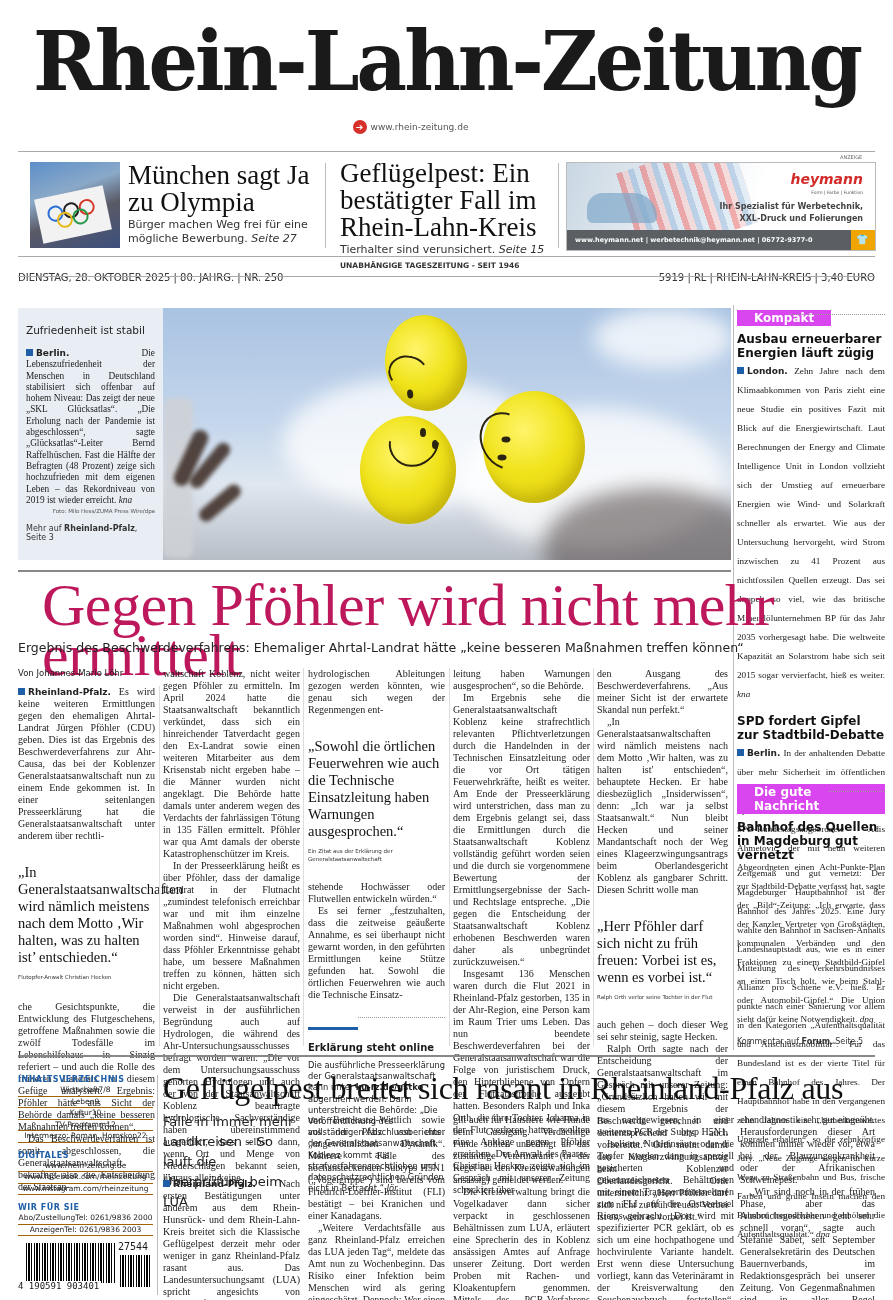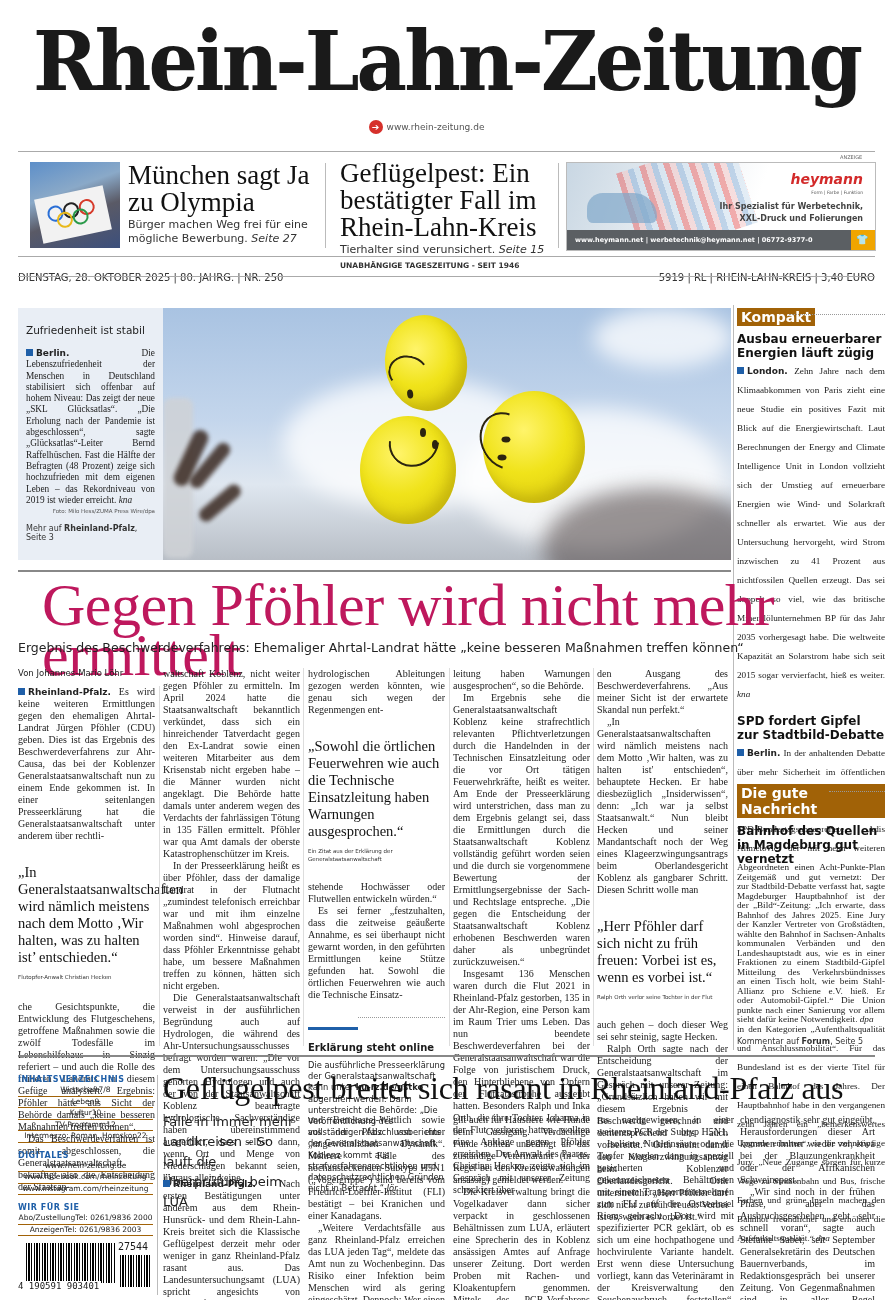--- a/index.html
+++ b/index.html
@@ -10,21 +10,21 @@
   .body-text p { text-indent: 10px; }
   .body-text p.first { text-indent: 0; }
   .dateline { font-family: "DejaVu Sans", sans-serif; font-weight: bold; font-size: 9px; }
   .sq { display: inline-block; width: 7px; height: 7px; background: #1f5fa8; margin-right: 3px; vertical-align: 0px; }
   .hr { position: absolute; height: 1px; background: #999; }
   .hr2 { position: absolute; height: 2px; background: #888; }
   .vr { position: absolute; width: 1px; background: #bbb; }
 
   
   .masthead { left: 0; top: 12px; width: 893px; text-align: center; font-family: "DejaVu Serif", serif; font-weight: bold; font-size: 78px; letter-spacing: -3px; line-height: 100px; transform: scaleY(1.05); }
-  .url-line { left: 16px; top: 120px; width: 821px; text-align: center; font-family: "DejaVu Sans", sans-serif; font-size: 9px; color: #555; }
+  .url-line { left: 0; top: 120px; width: 821px; text-align: center; font-family: "DejaVu Sans", sans-serif; font-size: 9px; color: #555; }
   .url-line .arrow { display: inline-block; width: 14px; height: 14px; border-radius: 50%; background: #d6302b; color: #fff; font-size: 9px; line-height: 14px; text-align: center; vertical-align: middle; margin-right: 4px; }
 
   
   .teaser-title { font-family: "Liberation Serif", serif; font-size: 27px; line-height: 27px; color: #111; }
   .teaser-sub { font-family: "DejaVu Sans", sans-serif; font-size: 11px; line-height: 14px; color: #333; }
   .teaser-sub i { font-style: italic; }
 
   
   .ad { left: 566px; top: 162px; width: 310px; height: 89px; border: 1px solid #bbb; overflow: hidden; background: linear-gradient(110deg, #c9d7e3 0%, #eef2f5 40%, #fff 60%); }
   .ad-label { left: 840px; top: 154px; font-family: "DejaVu Sans", sans-serif; font-size: 5px; color: #666; }
@@ -49,21 +49,21 @@
 
   .photo { left: 163px; top: 308px; width: 568px; height: 252px; overflow: hidden; background: linear-gradient(180deg, #a9c3e2 0%, #c4d6ec 45%, #dfe7f0 70%, #b8bec6 100%); }
   .cloud { position: absolute; border-radius: 50%; background: rgba(255,255,255,.75); filter: blur(10px); }
   .balloon { position: absolute; border-radius: 50%; background: radial-gradient(circle at 40% 35%, #fff46a 0%, #f0e31a 45%, #d7c50c 100%); box-shadow: inset -6px -8px 12px rgba(140,120,0,.3); }
   .balloon .eye { position: absolute; width: 6px; height: 9px; border-radius: 50%; background: #2b2410; }
   .balloon .mouth { position: absolute; border: 2px solid #2b2410; border-top-color: transparent; border-left-color: transparent; border-radius: 50%; }
   .hand { position: absolute; background: #3b2a22; border-radius: 8px; filter: blur(2px); opacity: .85; }
 
   
   .rcol { left: 737px; width: 148px; }
-  .tag { display: inline-block; background: #a16207; color: #fff; font-family: "DejaVu Sans", sans-serif; font-weight: bold; font-size: 14px; padding: 1px 4px; }
+  .tag { display: inline-block; background: #d946ef; color: #fff; font-family: "DejaVu Sans", sans-serif; font-weight: bold; font-size: 12px; padding: 1px 17px; }
   .tagline-dots { position: absolute; height: 0; border-top: 1px dotted #999; }
   .rhead { font-family: "DejaVu Sans", sans-serif; font-weight: bold; font-size: 12px; line-height: 14px; color: #111; }
   .rcol .body-text { font-size: 9.2px; line-height: 19px; }
   .ref { font-family: "DejaVu Sans", sans-serif; font-size: 8px; color: #333; }
   .ref b { font-weight: bold; }
 
   
   .mainhead { left: 18px; top: 580px; font-family: "Liberation Serif", serif; font-size: 60px; line-height: 50px; color: #be185d; letter-spacing: -0.5px; margin-left: 24px; }
   .mainsub { left: 18px; top: 640px; font-family: "DejaVu Sans", sans-serif; font-size: 12.5px; color: #222; }
   .byline { left: 18px; top: 668px; font-family: "DejaVu Sans", sans-serif; font-size: 8.5px; color: #222; }

